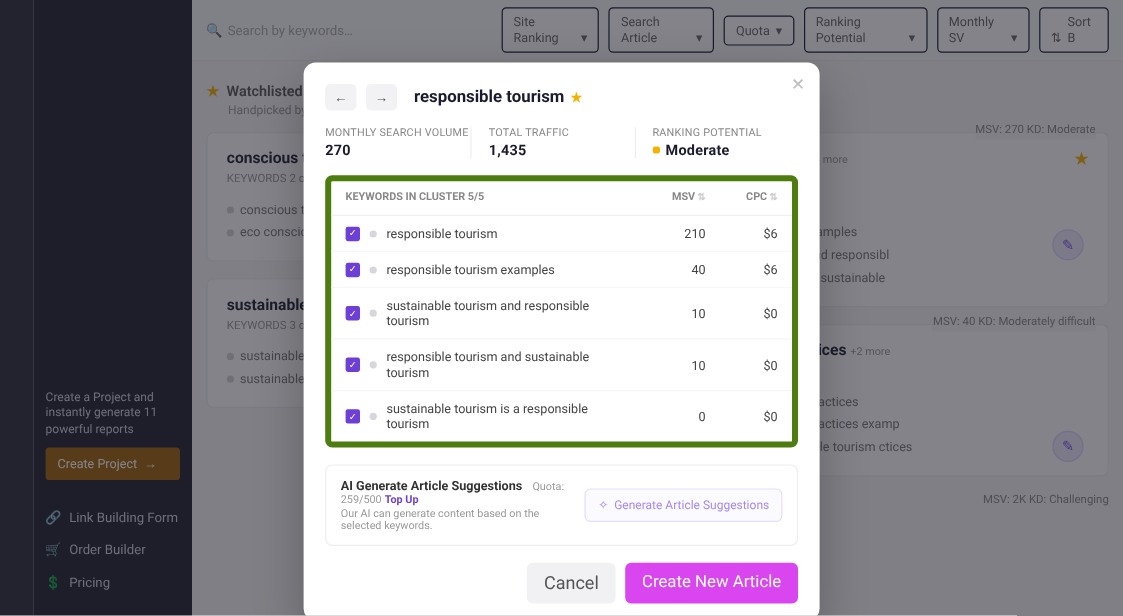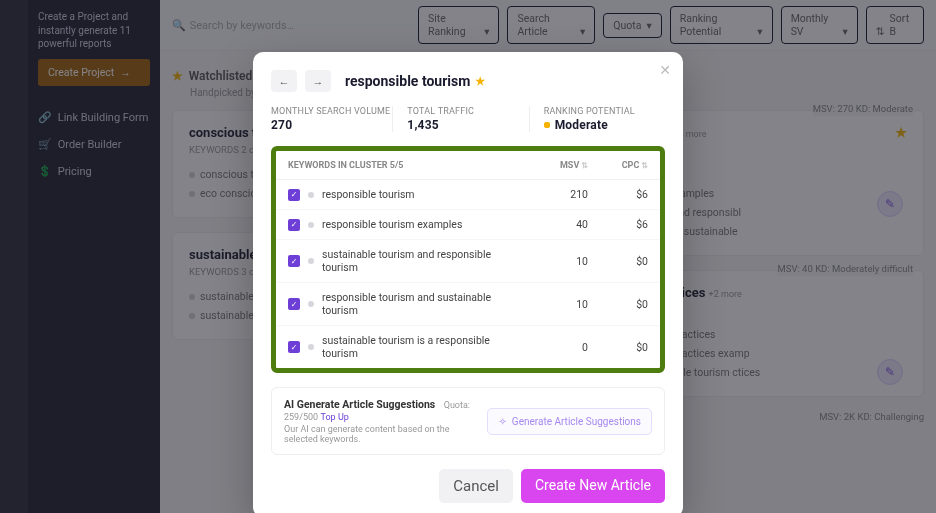--- a/index.html
+++ b/index.html
@@ -23,20 +23,21 @@
   .left-rail {
     width: 28px;
     background: #2a2a3a;
   }
   .side-panel {
     width: 132px;
     background: #1f1f2e;
     color: #ccc;
     display: flex;
     flex-direction: column;
+    justify-content: flex-end;
     padding: 10px 10px 14px 10px;
     font-size: 10.5px;
   }
   .side-panel .promo {
     font-size: 10px;
     line-height: 1.35;
     color: #cfcfe0;
     margin-bottom: 8px;
   }
   .side-panel .create-btn {
@@ -298,21 +299,21 @@
     flex: 1;
   }
   .ai-box .title {
     font-weight: 700;
     color: #333;
     font-size: 10.5px;
     display: inline-block;
     margin-right: 6px;
   }
   .ai-box .quota { color: #999; font-size: 9px; }
-  .ai-box .topup { color: #6d3fd6; font-size: 9px; cursor: pointer; }
+  .ai-box .topup { color: #6d3fd6; font-size: 9px; cursor: pointer; font-weight: bold; }
   .ai-box .desc { color: #999; font-size: 9px; margin-top: 2px; }
   .ai-gen-btn {
     border: 1px solid #e6dcff;
     color: #a789ef;
     padding: 7px 10px;
     border-radius: 5px;
     font-size: 10px;
     background: #fafaff;
     display: flex;
     align-items: center;

